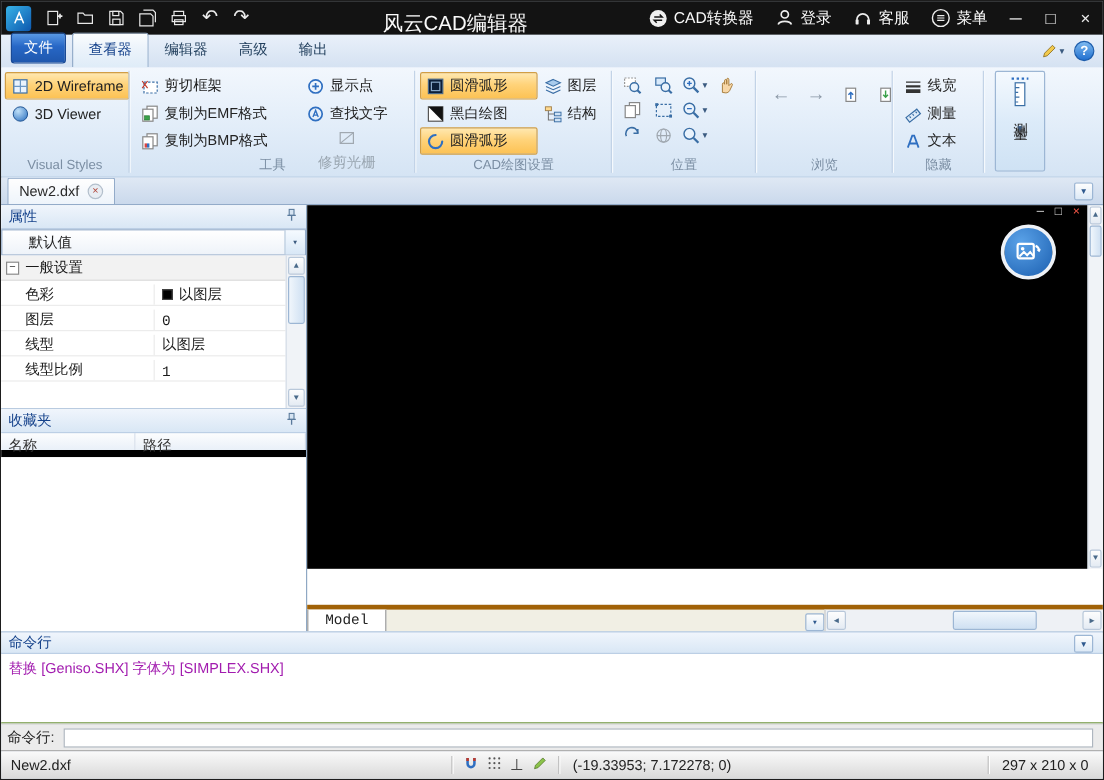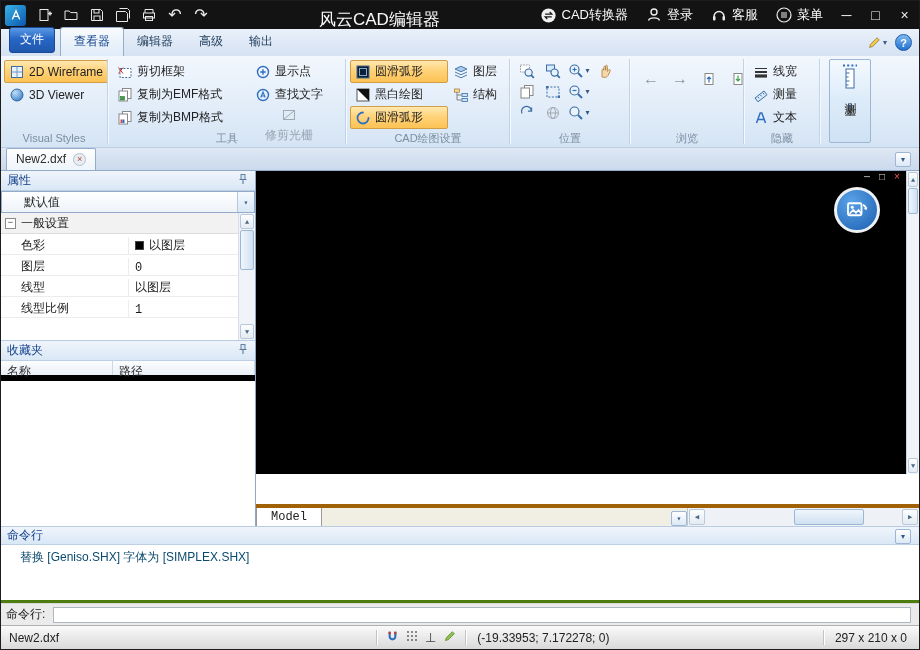--- a/index.html
+++ b/index.html
@@ -91,21 +91,21 @@
   .model-tab{height:100%;background:#fff;border-left:1px solid #9a9a9a;border-right:1px solid #9a9a9a;padding:0 14px;display:flex;align-items:center;color:#222;}
   .cb-strip{flex:1;height:100%;}
   .hscroll{width:232px;flex:0 0 232px;height:100%;display:flex;align-items:stretch;background:#eef1f5;border-left:1px solid #c8c8c8;}
   .hbtn{width:16px;flex:0 0 16px;display:flex;align-items:center;justify-content:center;font-size:7px;color:#4a6a8a;background:linear-gradient(#fdfdfd,#e4ebf3);border:1px solid #b9c8da;border-radius:2px;margin:1px;}
   .htrack{flex:1;position:relative;}
   .hthumb{position:absolute;top:1px;bottom:1px;left:45%;width:70px;background:linear-gradient(#f0f6fc,#cfe0f2);border:1px solid #9cb6d4;border-radius:2px;}
 
   
   .cmd-head{position:relative;height:19px;flex:0 0 19px;background:linear-gradient(#f0f5fc,#d9e7f5);border-top:1px solid #b9cbe0;border-bottom:1px solid #bccfe5;display:flex;align-items:center;padding:0 6px;color:#15428b;}
   .cmd-head .chev-btn{position:absolute;right:8px;top:2px;}
-  .cmd-history{height:58px;flex:0 0 58px;background:#fff;padding:4px 19px;border-bottom:3px solid #4d7c0f;color:#0c4a6e;}
+  .cmd-history{height:58px;flex:0 0 58px;background:#fff;padding:4px 6px;border-bottom:1px solid #4d7c0f;color:#a21caf;}
   .cmd-row{height:22px;flex:0 0 22px;background:#ebebeb;border-top:1px solid #dadada;display:flex;align-items:center;padding:0 5px;gap:8px;color:#222;}
   .cmd-input{flex:1;height:16px;background:#fff;border:1px solid #aeb6bf;margin-right:3px;}
 
   
   .status{height:24px;flex:0 0 24px;background:linear-gradient(#fafafa,#e6e6e6 60%,#d9d9d9);border-top:1px solid #b0b0b0;display:flex;align-items:center;color:#222;}
   .sb-file{width:372px;flex:0 0 372px;padding-left:8px;}
   .sb-sep{width:1px;height:15px;background:#c2c2c2;box-shadow:1px 0 0 #fff;margin:0 3px;}
   .sb-icons{display:flex;align-items:center;gap:7px;padding:0 6px;}
   .sb-ortho{font-size:13px;color:#444;line-height:1;}
   .sb-coords{padding:0 8px;}

